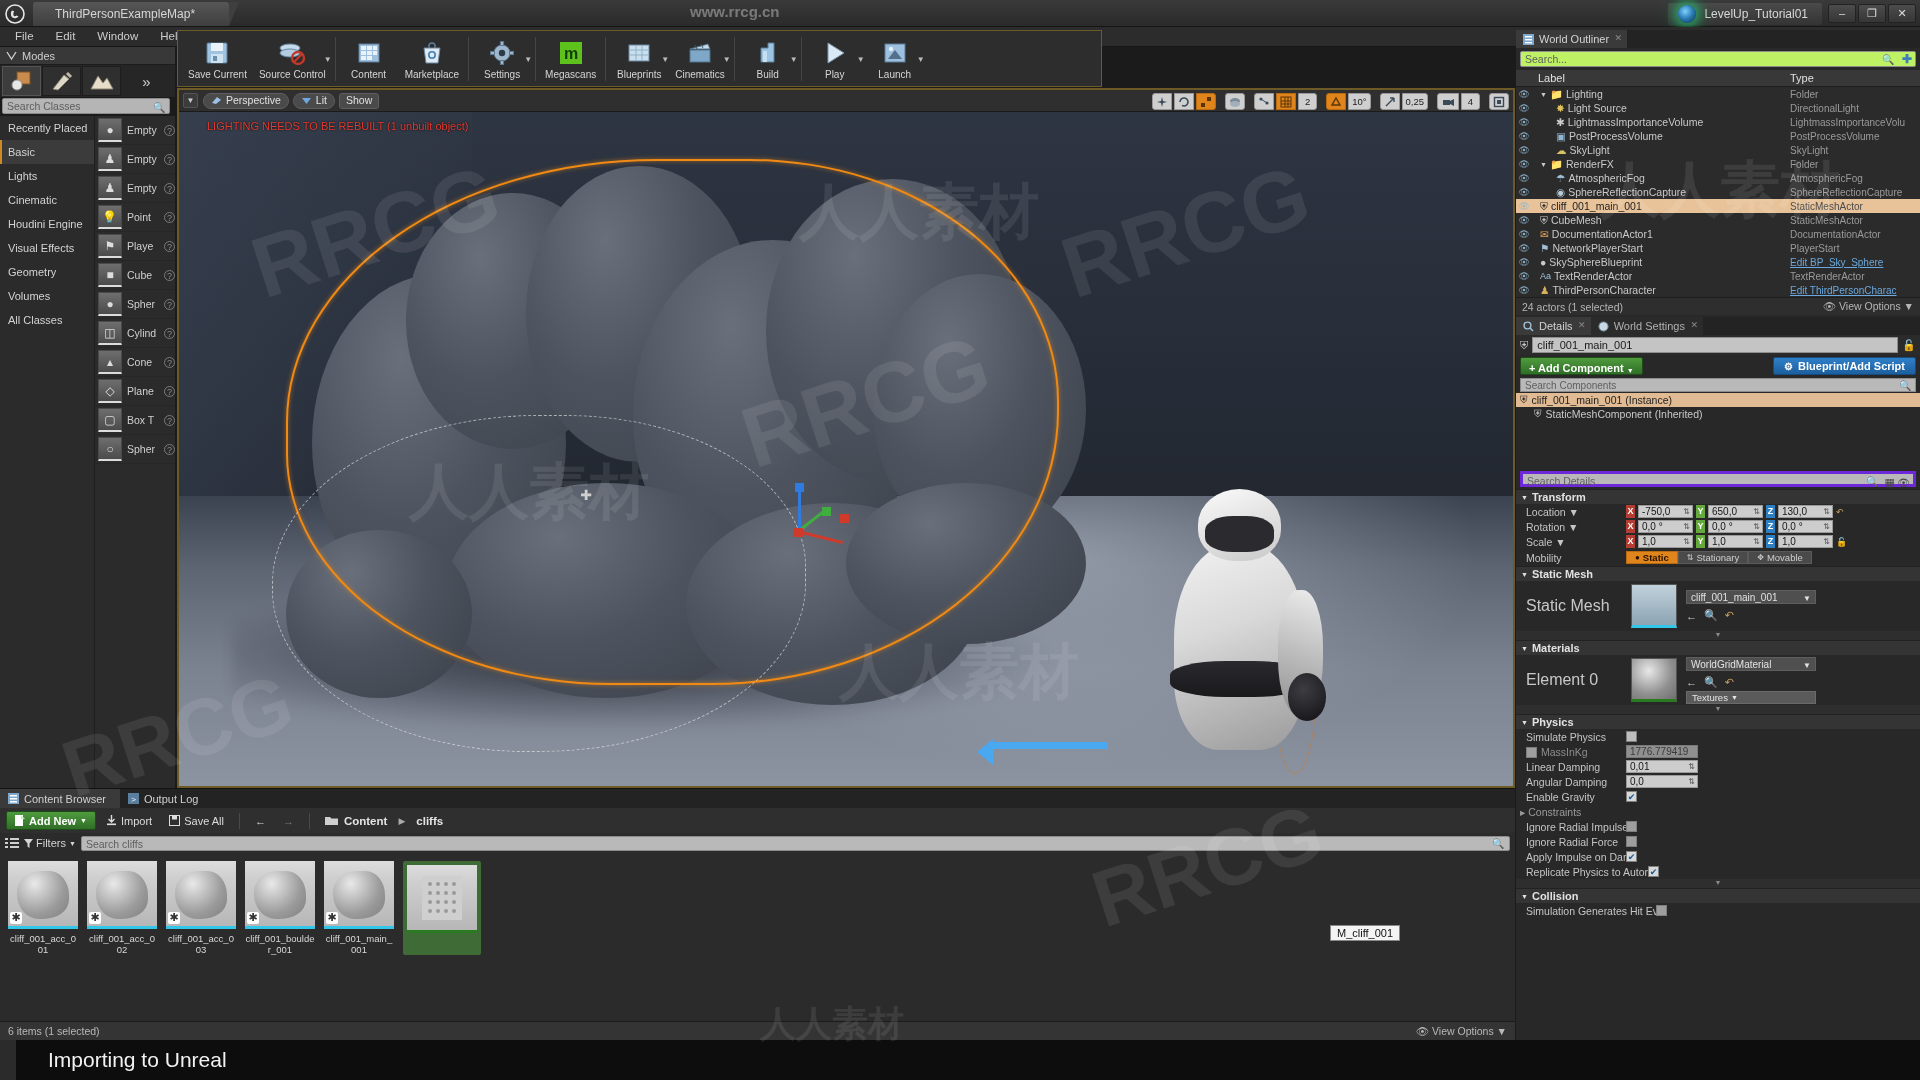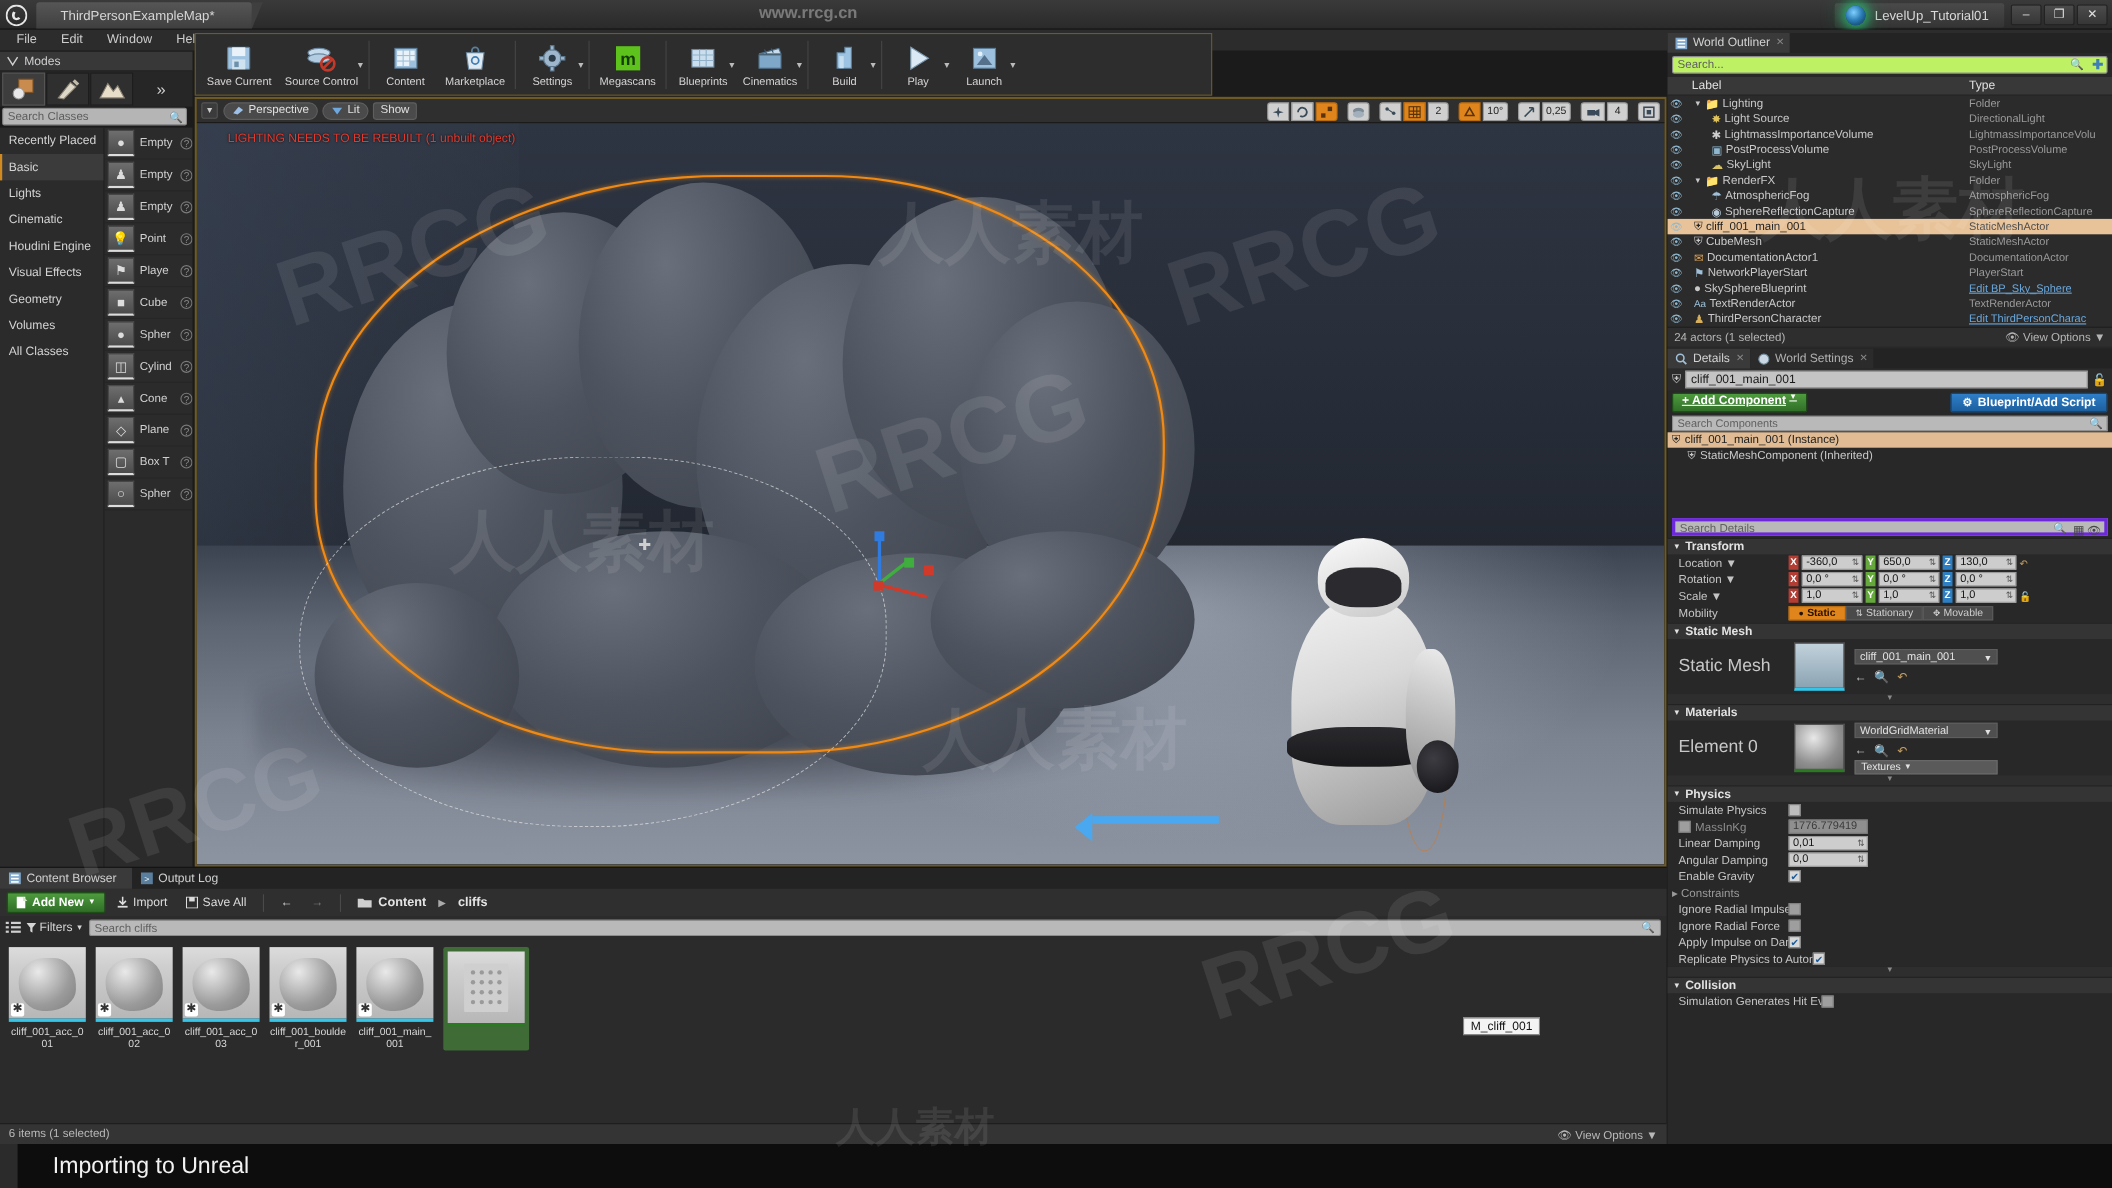--- a/index.html
+++ b/index.html
@@ -392,21 +392,21 @@
 
   .det-namerow { height: 20px; display: flex; align-items: center; gap: 4px; padding: 2px 4px; background: #2b2b2b; }
   .det-name {
     flex: 1; height: 16px; background: #c4c4c4; border: 1px solid #8e8e8e;
     font-size: 11px; color: #1a1a1a; padding: 0 4px; line-height: 15px;
   }
   .det-btnrow { height: 22px; display: flex; align-items: center; gap: 4px; padding: 1px 4px; }
   .addcomp {
     height: 18px; padding: 0 8px; background: linear-gradient(#4f9b3e,#2f6e27);
     border: 1px solid #1f4d18; border-radius: 2px; color: #fff; font-weight: bold;
-    font-size: 11px; display: flex; align-items: flex-start; gap: 3px; text-decoration: underline;
+    font-size: 11px; display: flex; align-items: flex-end; gap: 3px;
   }
   .bpadd {
     height: 18px; padding: 0 10px; background: linear-gradient(#2f7fc8,#1c5f9e);
     border: 1px solid #174b7d; border-radius: 2px; color: #fff; font-weight: bold;
     font-size: 11px; display: flex; align-items: center; gap: 5px; margin-left: auto;
   }
   .comp-search {
     margin: 1px 4px; height: 14px; background: #b9b9b9; border: 1px solid #8c8c8c;
     font-size: 10px; color: #606060; padding: 0 16px 0 4px; line-height: 13px; position: relative;
   }
@@ -1287,21 +1287,21 @@
     </div>
 
     <div class="sec-head">
       <span style="font-size:7px">▼</span>
       <span>Transform</span>
     </div>
     <div class="prop-row">
       <span class="prop-lbl"><span>Location</span> ▼</span>
       <span class="prop-val">
         <span class="axis ax-x">X</span>
-        <span class="numfield"><span>-360,0</span><span class="sp">⇅</span></span>
+        <span class="numfield"><span>-750,0</span><span class="sp">⇅</span></span>
         <span class="axis ax-y">Y</span>
         <span class="numfield"><span>650,0</span><span class="sp">⇅</span></span>
         <span class="axis ax-z">Z</span>
         <span class="numfield"><span>130,0</span><span class="sp">⇅</span></span>
         <span style="font-size:9px;color:#c8a060">↶</span>
       </span>
     </div>
     <div class="prop-row">
       <span class="prop-lbl"><span>Rotation</span> ▼</span>
       <span class="prop-val">

